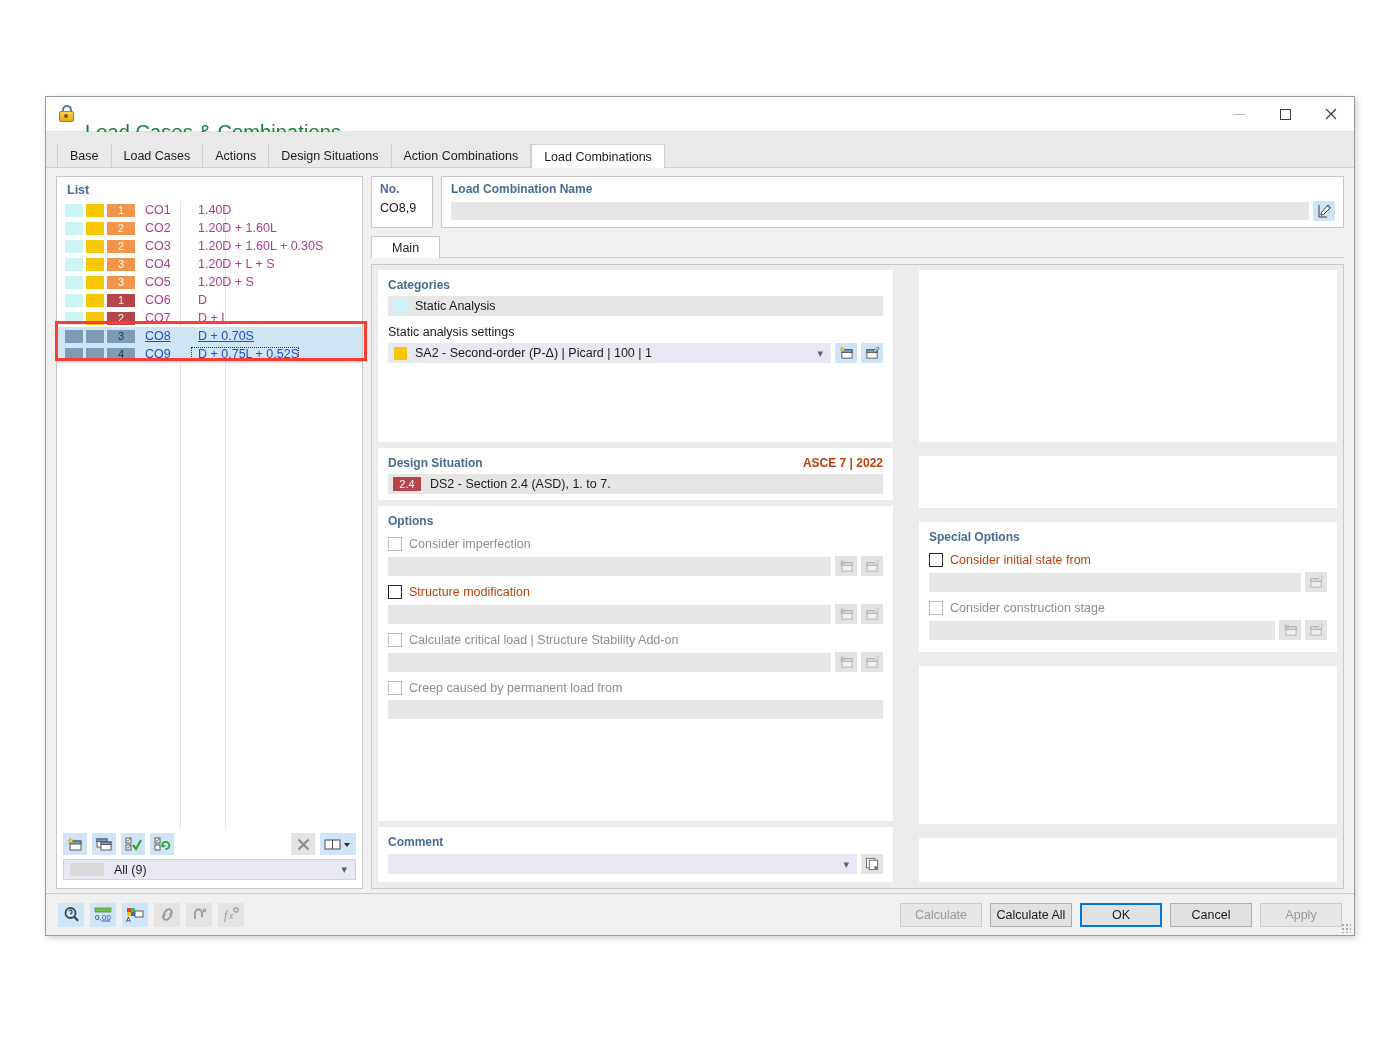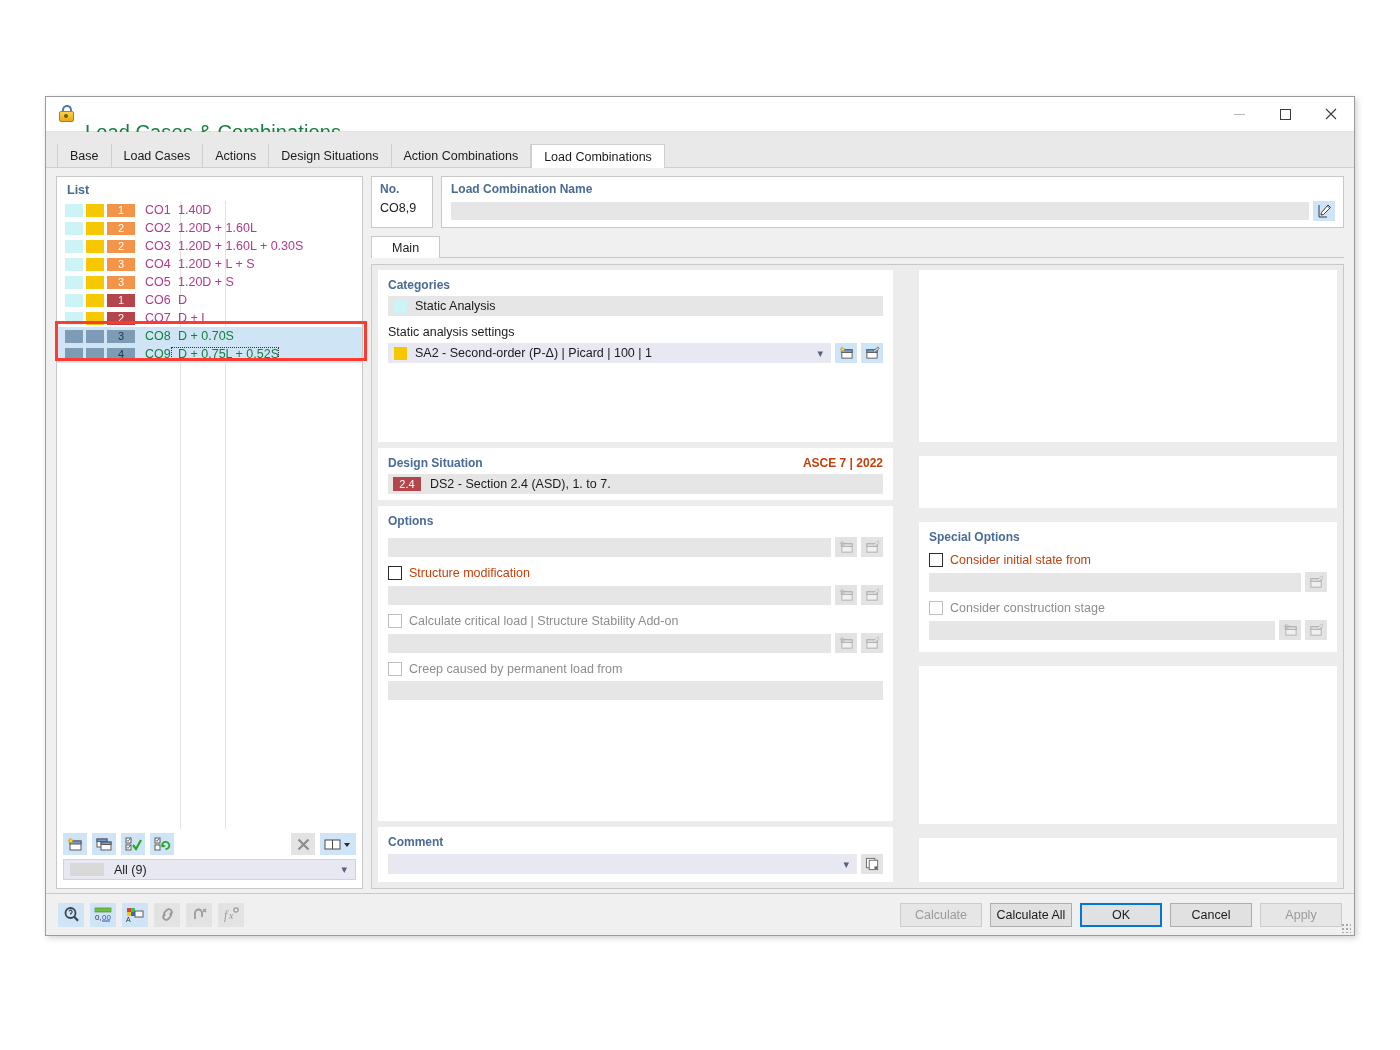--- a/index.html
+++ b/index.html
@@ -103,23 +103,23 @@
   .col-lines span { position:absolute; top:0; bottom:0; width:1px; background:#e3e3e3; }
 
   .lrow { display:flex; align-items:center; height:18px; position:relative; font-size:12.5px; }
   .sw { width:18px; height:13px; flex:none; margin-left:3px; }
   .sw.w1 { margin-left:8px; }
   .numbox {
     width:28px; height:13px; flex:none; margin-left:3px;
     color:#ffffff; font-size:11px; display:flex; align-items:center; justify-content:center;
   }
   .co { width:36px; flex:none; text-align:left; padding-left:10px; color:#b03a8e; }
-  .expr { padding-left:7px; color:#b03a8e; white-space:nowrap; }
+  .expr { padding-left:7px; color:#b03a8e; white-space:nowrap;margin-left:20px; }
   .lrow.sel { background:#cfe4f5; }
-  .lrow.sel .co, .lrow.sel .expr { color:#15803d; }
+  .lrow.sel .co, .lrow.sel .expr { color:#1d4ed8;text-decoration:underline; }
   .lrow.sel .sw { background:#7d9bb5 !important; }
   .lrow.sel .numbox { background:#7d9bb5 !important; color:#22384c; }
   .focusbox { outline: 1px dotted #333; outline-offset:-1px; }
 
   .sel-highlight {
     position:absolute; border: 3px solid #ff3b30; pointer-events:none;
   }
 
   
   .list-toolbar {
@@ -514,20 +514,24 @@
               <div class="ds-row">
                 <span class="ds-badge">2.4</span>
                 <span class="ds-text">DS2 - Section 2.4 (ASD), 1. to 7.</span>
               </div>
             </div>
 
             <div class="card" style="flex:1 1 auto">
               <div class="card-title">Options</div>
 
               <div class="opt-item">
+                <div class="opt-line">
+                  <span class="chk dim"></span>
+                  <span class="opt-label dim">Consider imperfection</span>
+                </div>
                 <div class="opt-fieldrow">
                   <div class="opt-field"></div>
                   <div class="iconbtn dis">
                     <svg width="15" height="14" viewBox="0 0 16 15">
                       <rect x="3" y="4" width="11" height="9" fill="#f0f0f0" stroke="#b0b0b0"></rect>
                       <rect x="3" y="4" width="11" height="3" fill="#dcdcdc" stroke="#b0b0b0"></rect>
                       <path d="M3 1 L4.6 3 L6.6 3.2 L5 4.6 L5.6 6.6 L3.8 5.5 L2 6.6 L2.6 4.6 L1 3.2 L3 3 Z" fill="none" stroke="#b0b0b0" stroke-width=".6"></path>
                     </svg>
                   </div>
                   <div class="iconbtn dis">

